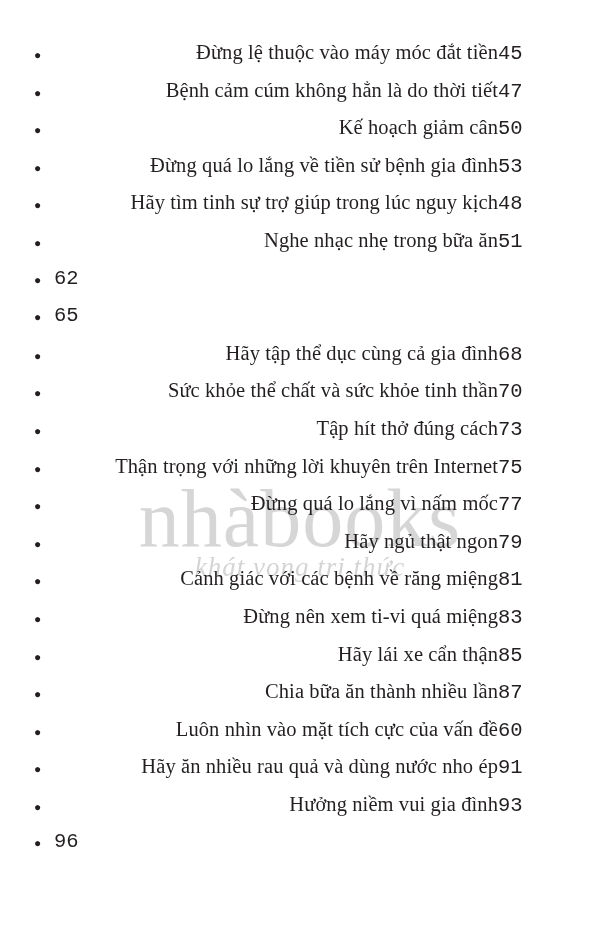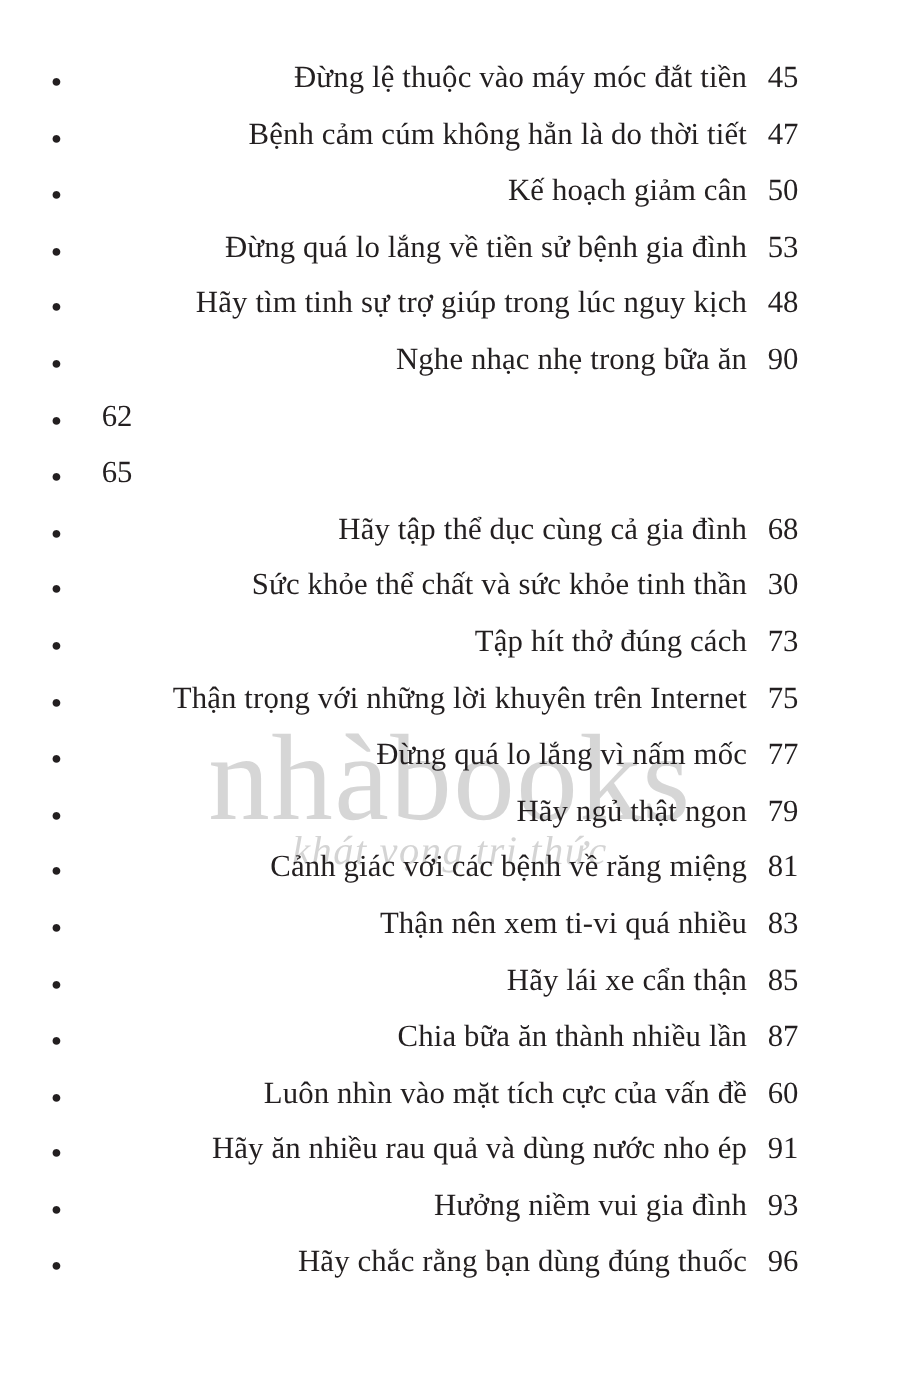--- a/index.html
+++ b/index.html
@@ -48,22 +48,23 @@
   .title {
     flex: 1 1 auto;
     overflow: hidden;
     text-overflow: ellipsis;
     letter-spacing: 0.1px;
     text-align: right;
   }
   .page-num {
     flex: 0 0 auto;
     width: 48px;
-    text-align: center;
+    text-align: left;
     padding-right: 6px;
+    font-family: Liberation Mono, monospace;
   }
 
   
   .watermark {
     position: absolute;
     left: 0;
     top: 0;
     width: 600px;
     height: 928px;
     z-index: 1;
@@ -127,39 +128,39 @@
         <span class="page-num">53</span>
       </li>
       <li class="toc-item">
         <span class="bullet">●</span>
         <span class="title">Hãy tìm tinh sự trợ giúp trong lúc nguy kịch</span>
         <span class="page-num">48</span>
       </li>
       <li class="toc-item">
         <span class="bullet">●</span>
         <span class="title">Nghe nhạc nhẹ trong bữa ăn</span>
-        <span class="page-num">90</span>
+        <span class="page-num">51</span>
       </li>
       <li class="toc-item">
         <span class="bullet">●</span>
         <span class="page-num">62</span>
       </li>
       <li class="toc-item">
         <span class="bullet">●</span>
         <span class="page-num">65</span>
       </li>
       <li class="toc-item">
         <span class="bullet">●</span>
         <span class="title">Hãy tập thể dục cùng cả gia đình</span>
         <span class="page-num">68</span>
       </li>
       <li class="toc-item">
         <span class="bullet">●</span>
         <span class="title">Sức khỏe thể chất và sức khỏe tinh thần</span>
-        <span class="page-num">30</span>
+        <span class="page-num">70</span>
       </li>
       <li class="toc-item">
         <span class="bullet">●</span>
         <span class="title">Tập hít thở đúng cách</span>
         <span class="page-num">73</span>
       </li>
       <li class="toc-item">
         <span class="bullet">●</span>
         <span class="title">Thận trọng với những lời khuyên trên Internet</span>
         <span class="page-num">75</span>
@@ -174,21 +175,21 @@
         <span class="title">Hãy ngủ thật ngon</span>
         <span class="page-num">79</span>
       </li>
       <li class="toc-item">
         <span class="bullet">●</span>
         <span class="title">Cảnh giác với các bệnh về răng miệng</span>
         <span class="page-num">81</span>
       </li>
       <li class="toc-item">
         <span class="bullet">●</span>
-        <span class="title">Thận nên xem ti-vi quá nhiều</span>
+        <span class="title">Đừng nên xem ti-vi quá miệng</span>
         <span class="page-num">83</span>
       </li>
       <li class="toc-item">
         <span class="bullet">●</span>
         <span class="title">Hãy lái xe cẩn thận</span>
         <span class="page-num">85</span>
       </li>
       <li class="toc-item">
         <span class="bullet">●</span>
         <span class="title">Chia bữa ăn thành nhiều lần</span>
@@ -204,18 +205,17 @@
         <span class="title">Hãy ăn nhiều rau quả và dùng nước nho ép</span>
         <span class="page-num">91</span>
       </li>
       <li class="toc-item">
         <span class="bullet">●</span>
         <span class="title">Hưởng niềm vui gia đình</span>
         <span class="page-num">93</span>
       </li>
       <li class="toc-item">
         <span class="bullet">●</span>
-        <span class="title">Hãy chắc rằng bạn dùng đúng thuốc</span>
         <span class="page-num">96</span>
       </li>
     </ul>
 
 </div>
 
 </body></html>

